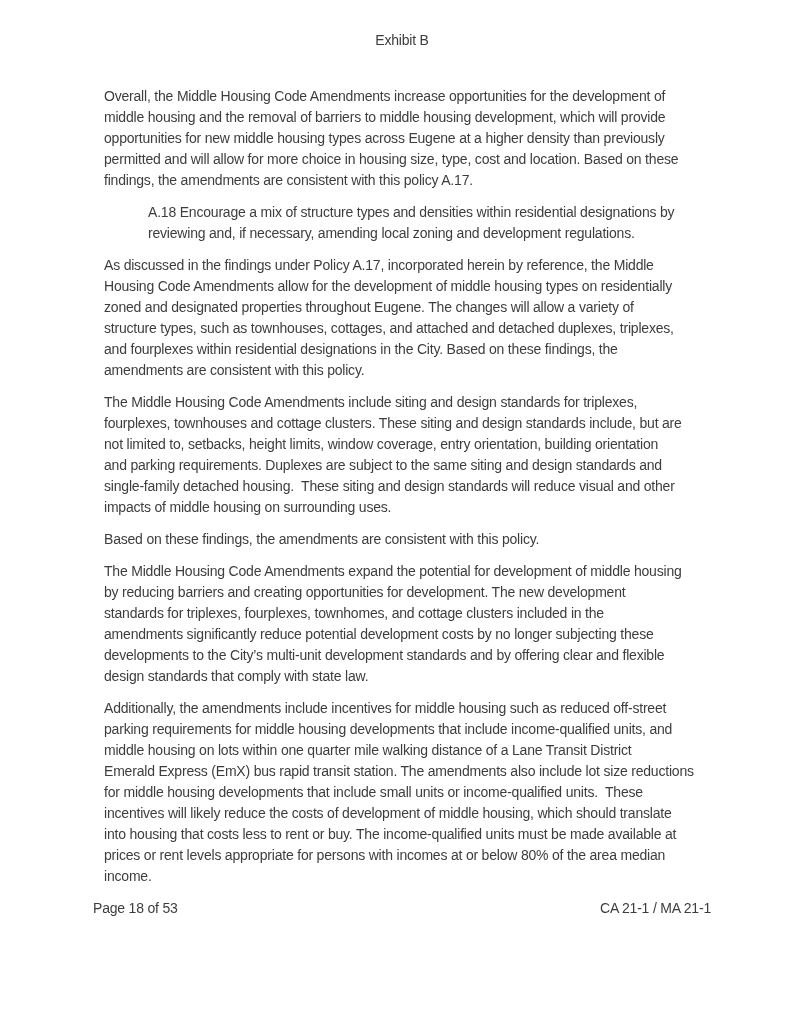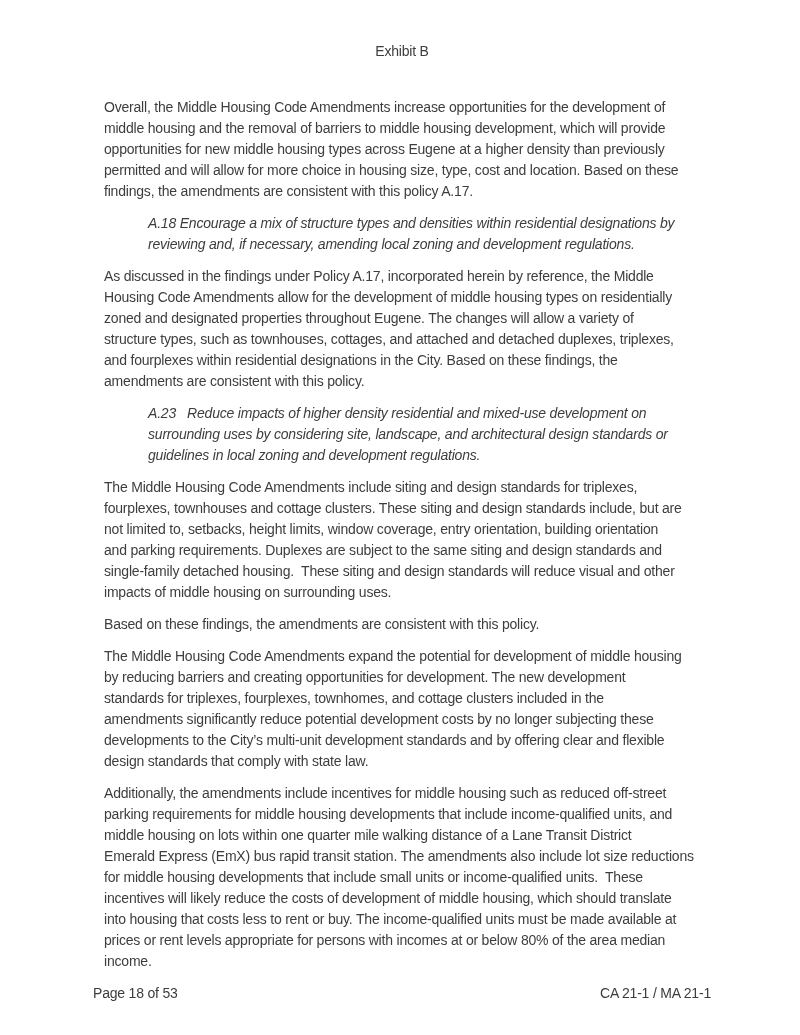--- a/index.html
+++ b/index.html
@@ -8,40 +8,39 @@
     height: 1035px;
     background: #ffffff;
     overflow: hidden;
     font-family: "Liberation Sans", "DejaVu Sans", sans-serif;
   }
   .page {
     position: relative;
     box-sizing: border-box;
     width: 800px;
     height: 1035px;
-    padding: 41px 89px 0 93px;
+    padding: 30px 89px 0 93px;
     color: #3d3d3d;
   }
   .doc-title {
     text-align: center;
     font-size: 14px;
     line-height: 21px;
     letter-spacing: -0.2px;
     margin: 0 0 35px 0;
     font-weight: normal;
   }
   .para {
     margin: 11px;
     font-size: 14px;
     line-height: 21px;
     letter-spacing: -0.2px;
     white-space: pre;
   }
   .quote {
-    font-style: italic;
     padding-left: 44px;
   }
   .footer {
     display: flex;
     justify-content: space-between;
     margin-top: 2px;
     font-size: 14px;
     line-height: 21px;
     letter-spacing: -0.2px;
   }
@@ -62,23 +61,20 @@
   <p class="para quote">A.18 Encourage a mix of structure types and densities within residential designations by
 reviewing and, if necessary, amending local zoning and development regulations.</p>
 
   <p class="para">As discussed in the findings under Policy A.17, incorporated herein by reference, the Middle
 Housing Code Amendments allow for the development of middle housing types on residentially
 zoned and designated properties throughout Eugene. The changes will allow a variety of
 structure types, such as townhouses, cottages, and attached and detached duplexes, triplexes,
 and fourplexes within residential designations in the City. Based on these findings, the
 amendments are consistent with this policy.</p>
 
-  <p class="para quote">A.23   Reduce impacts of higher density residential and mixed-use development on
-surrounding uses by considering site, landscape, and architectural design standards or
-guidelines in local zoning and development regulations.</p>
 
   <p class="para">The Middle Housing Code Amendments include siting and design standards for triplexes,
 fourplexes, townhouses and cottage clusters. These siting and design standards include, but are
 not limited to, setbacks, height limits, window coverage, entry orientation, building orientation
 and parking requirements. Duplexes are subject to the same siting and design standards and
 single-family detached housing.  These siting and design standards will reduce visual and other
 impacts of middle housing on surrounding uses.</p>
 
   <p class="para">Based on these findings, the amendments are consistent with this policy.</p>
 

